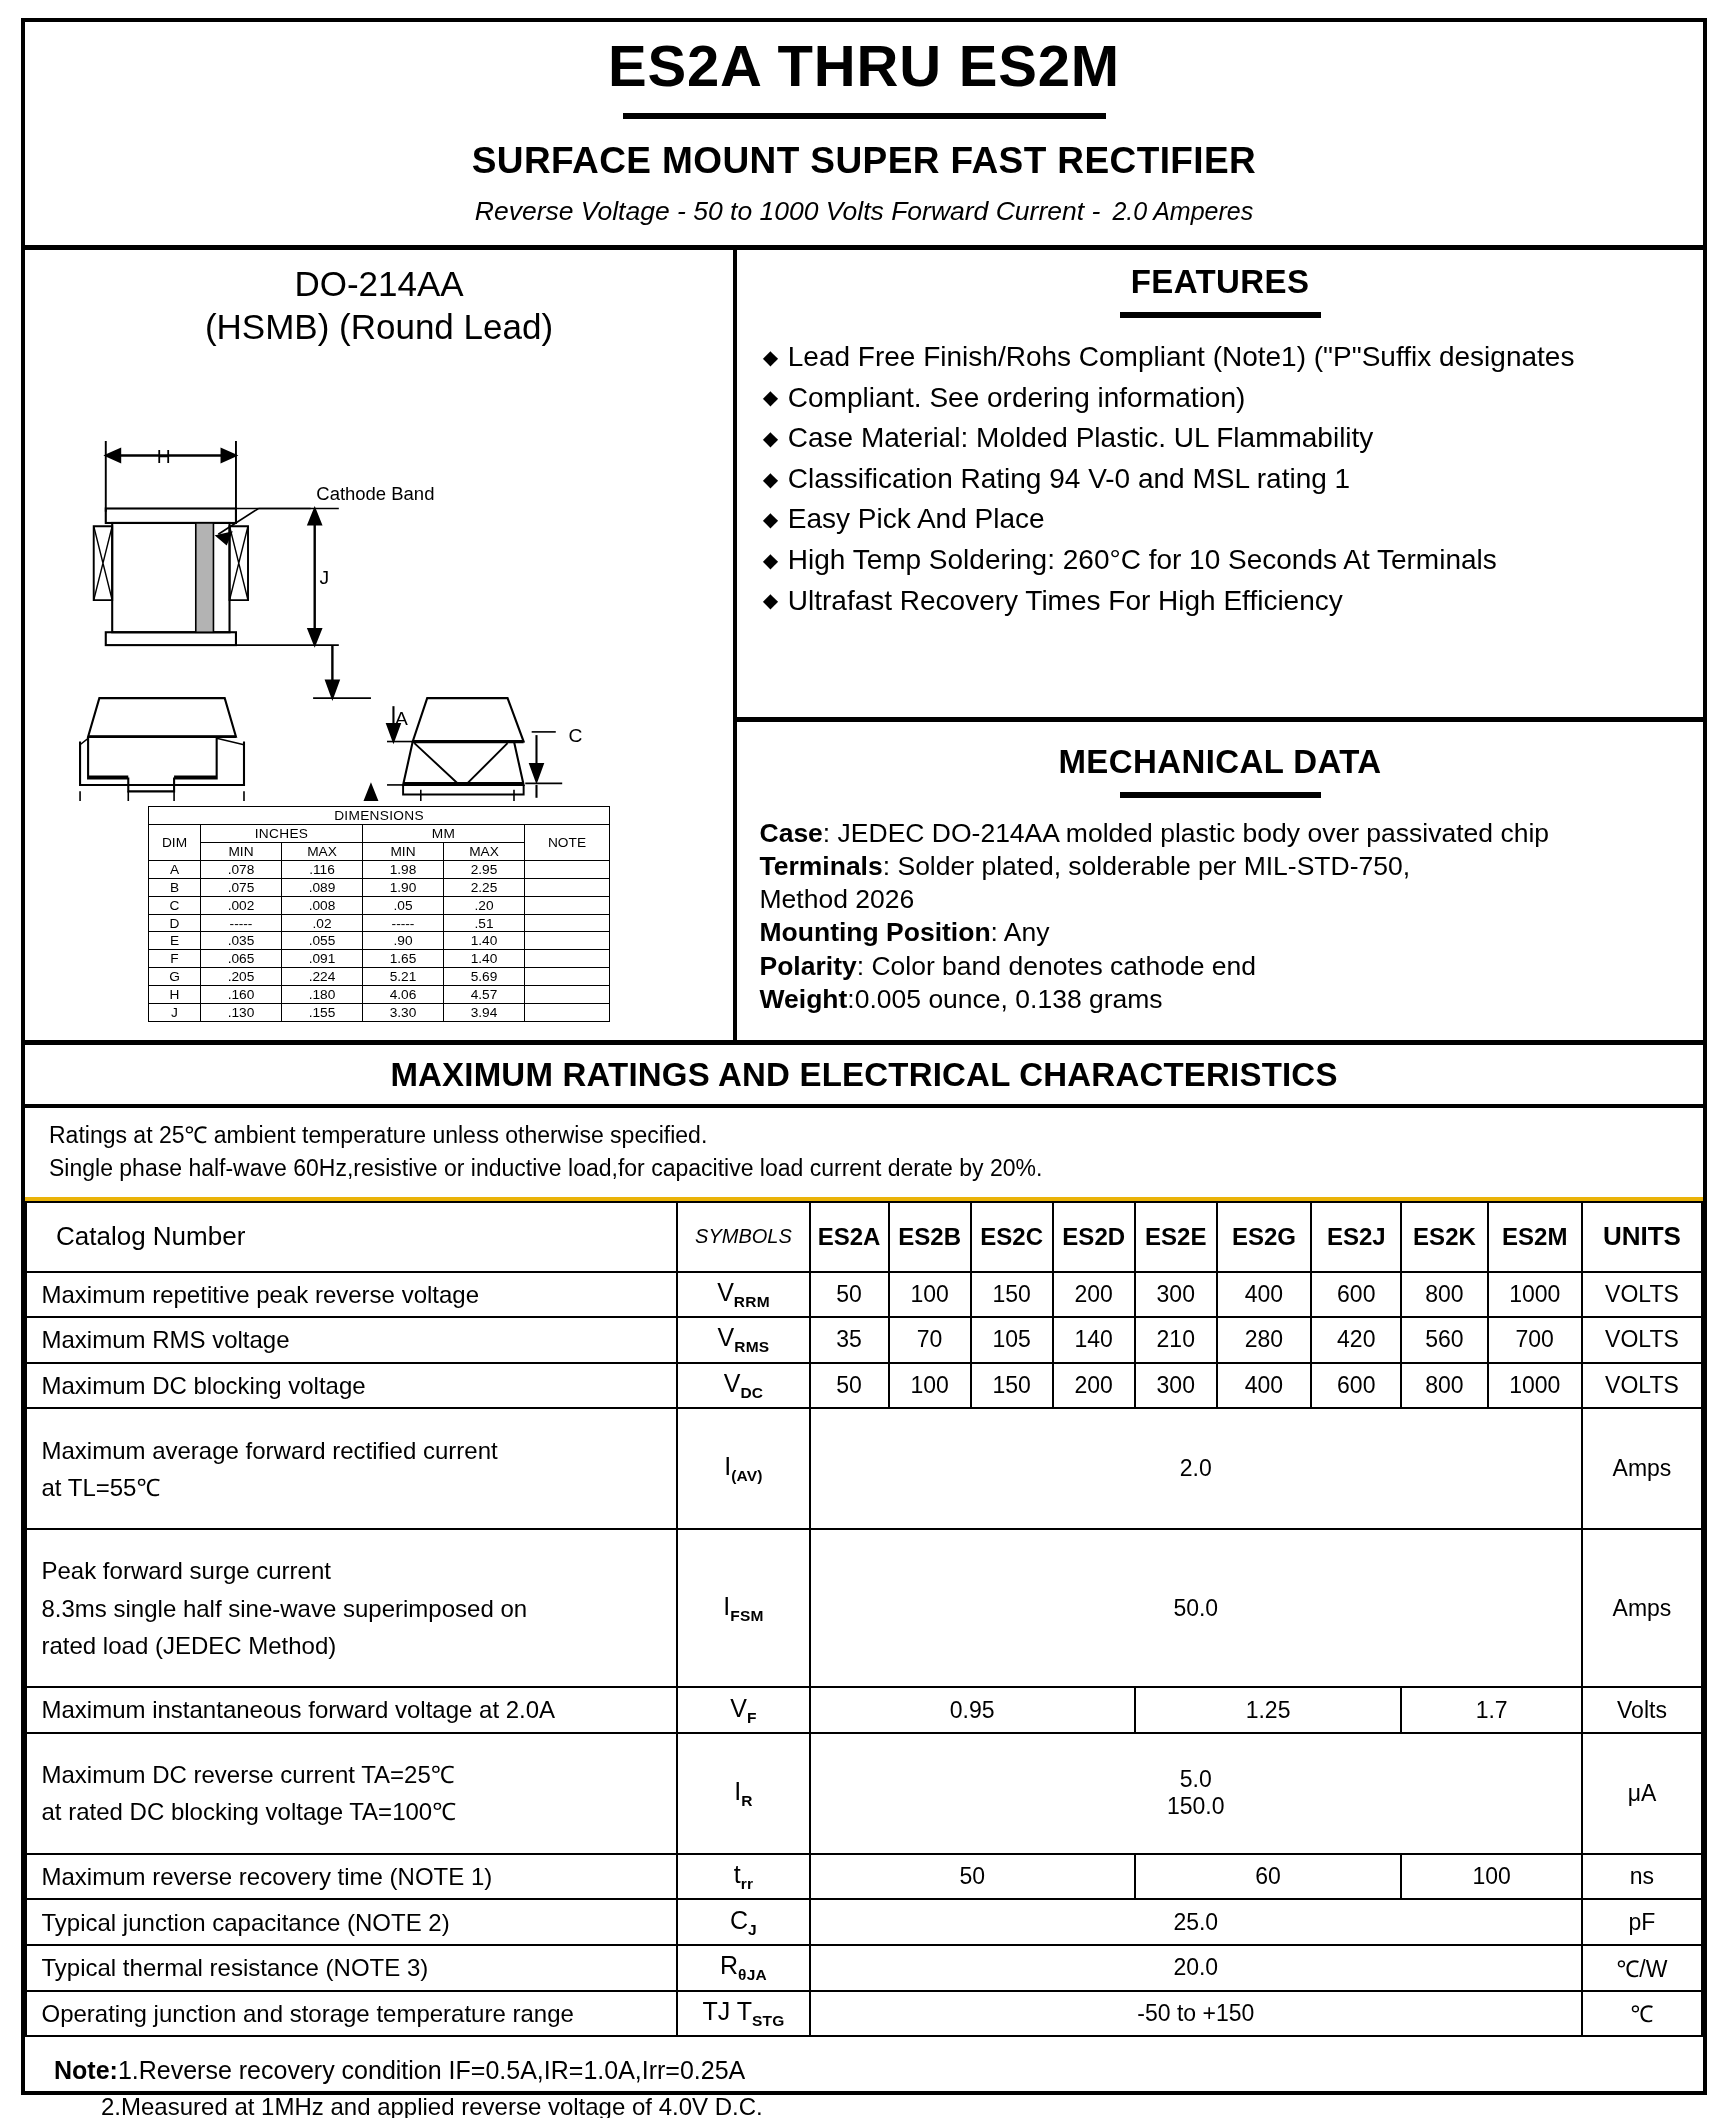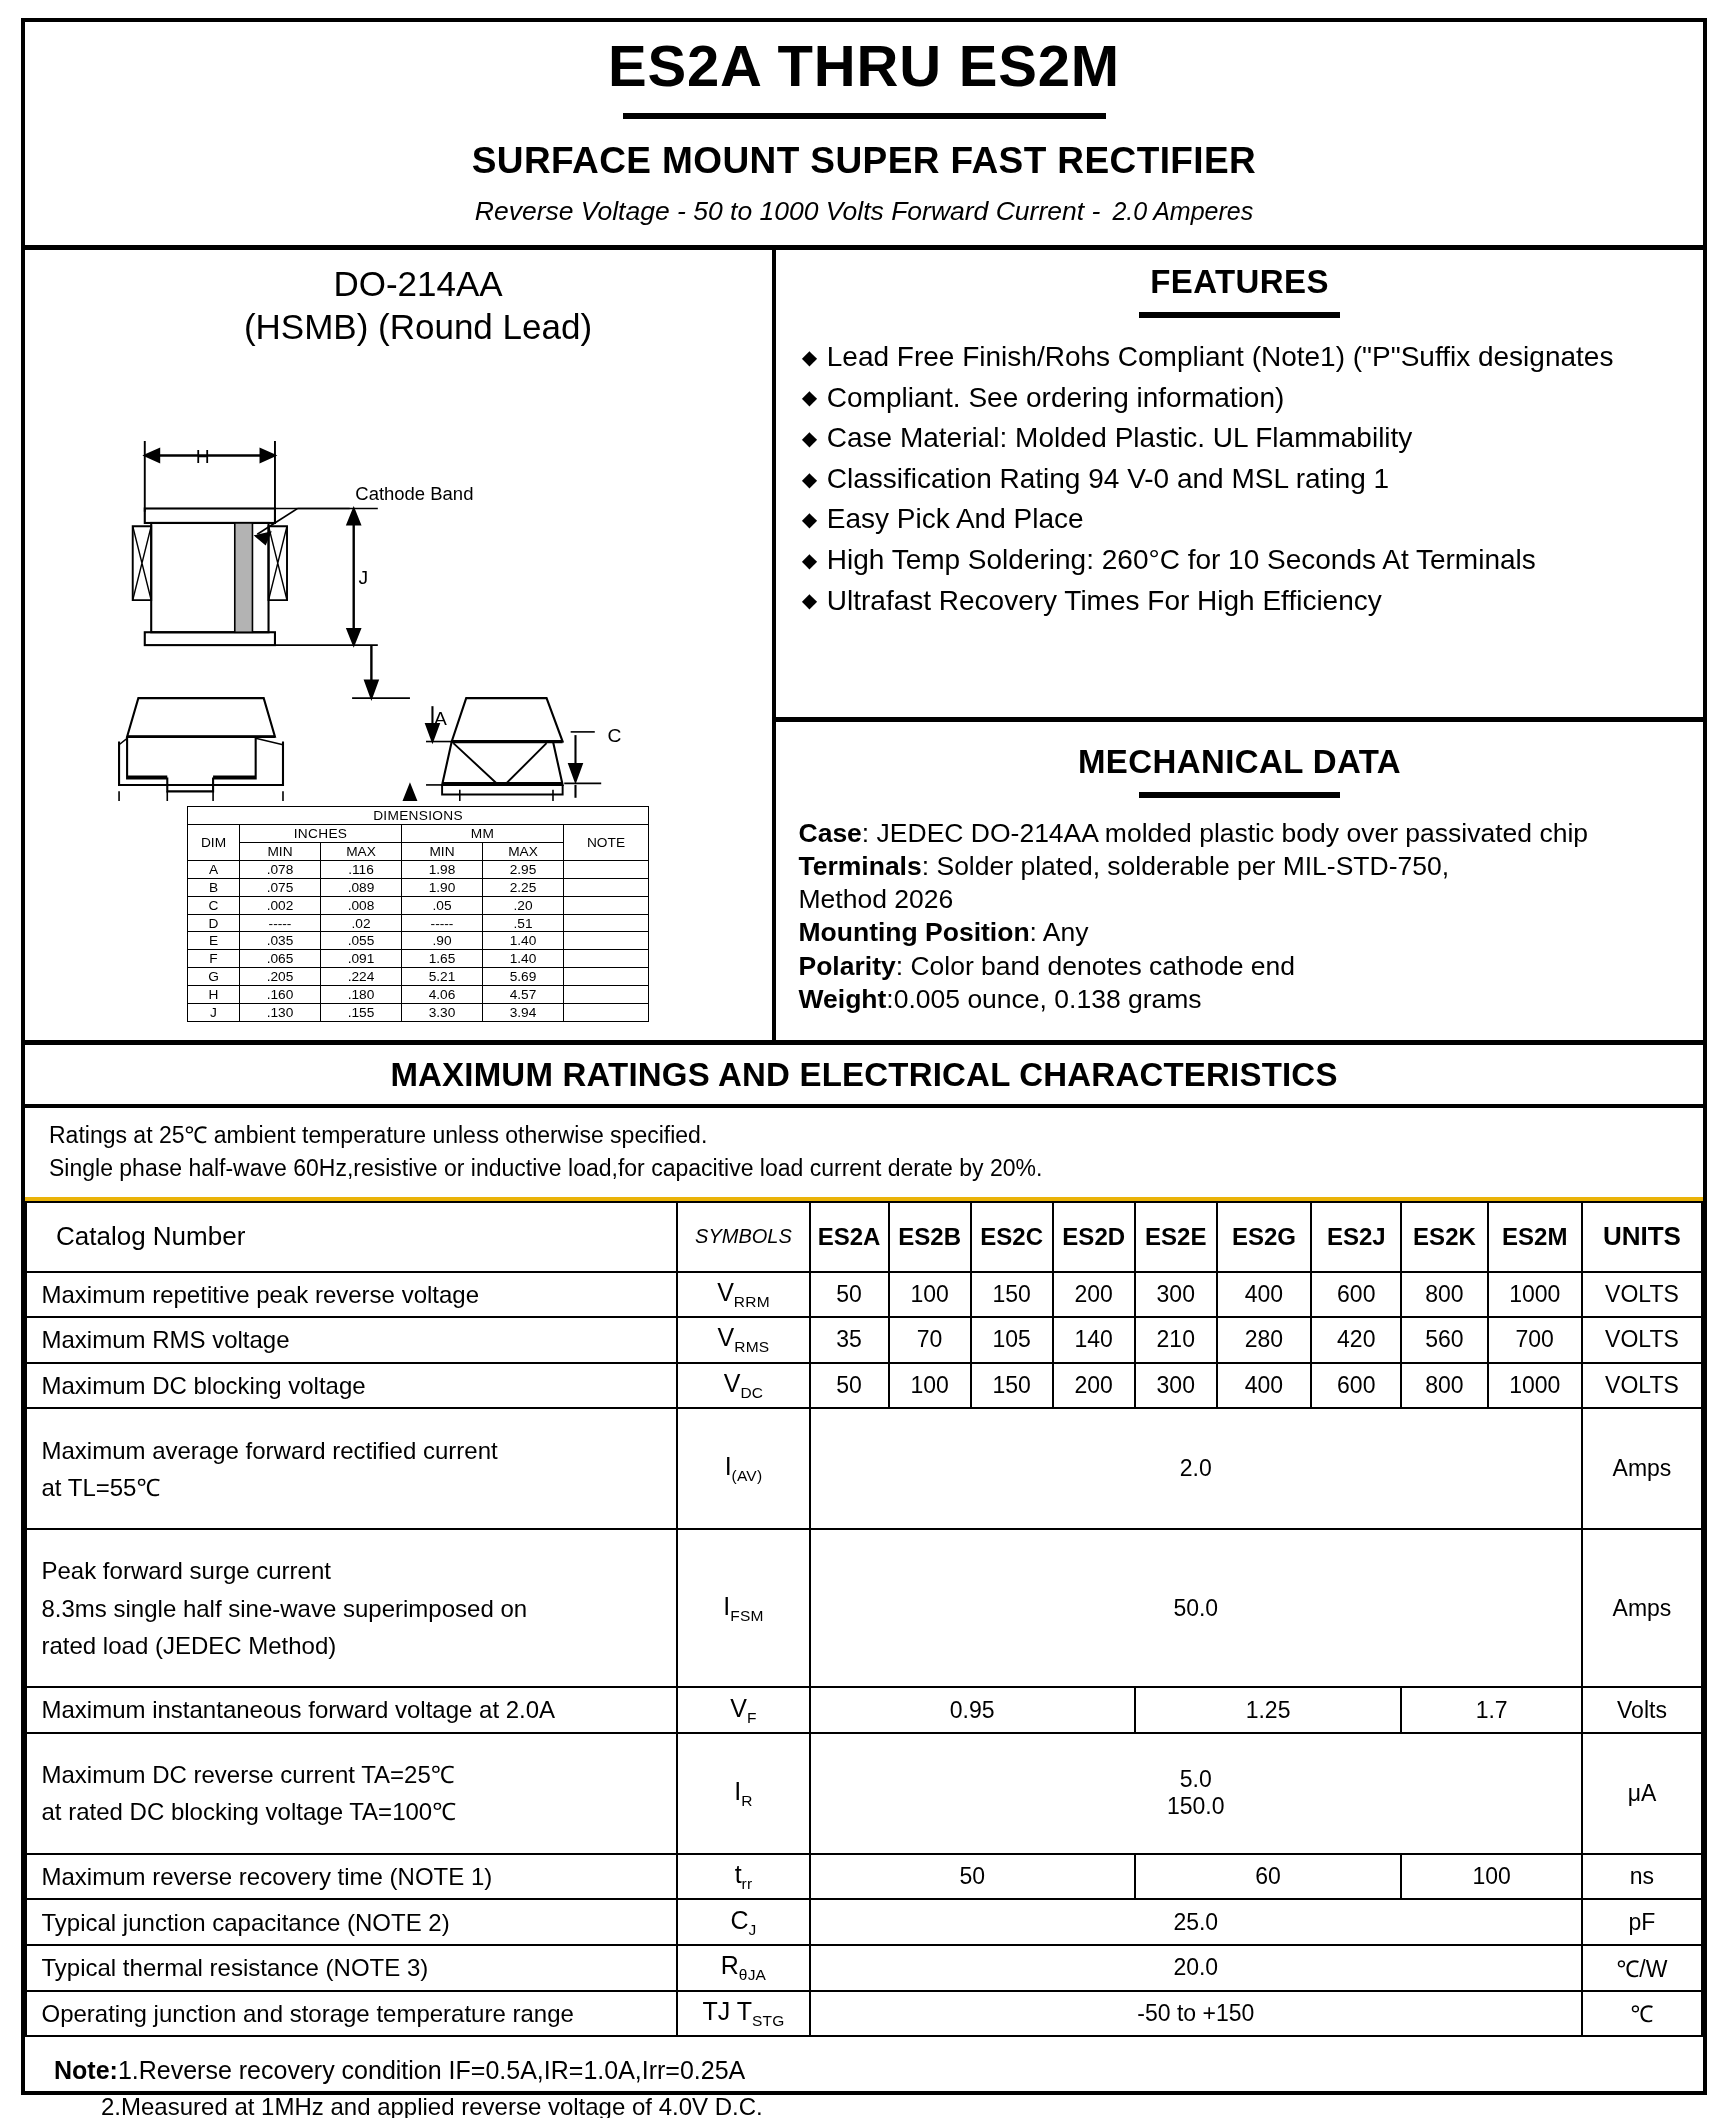--- a/index.html
+++ b/index.html
@@ -10,21 +10,21 @@
   
   .hdr{border-bottom:5.6px solid #000;padding:14.5px 0 17.7px 0;text-align:center;flex:0 0 auto;}
   .title{font-size:58px;font-weight:bold;letter-spacing:0.8px;line-height:1.05;}
   .title-rule{width:483px;height:5.6px;background:#000;margin:16px auto 21px auto;}
   .subtitle{font-size:37px;font-weight:bold;letter-spacing:0.4px;}
   .sub2{font-size:26.5px;font-style:italic;margin-top:14.5px;}
   .sub2 .amp{font-size:25px;margin-left:4.8px;}
 
   
   .mid{display:flex;flex:0 0 auto;border-bottom:5.6px solid #000;}
-  .mid-left{width:712px;box-sizing:border-box;border-right:4px solid #000;padding:13px 0 8px 0;margin-left:39px;}
+  .mid-left{width:712px;box-sizing:border-box;border-right:4px solid #000;padding:13px 0 8px 0;}
   .mid-right{flex:1;display:flex;flex-direction:column;border-radius:19px;}
 
   .pkg-title{text-align:center;font-size:35px;line-height:1.22;margin-bottom:3.2px;}
 
   .drawing-wrap{position:relative;height:450px;}
   .dimtable-wrap{padding:4.8px 0 9.7px 0;display:flex;justify-content:center;}
 
   
   table.dims{border-collapse:collapse;font-size:13.7px;}
   table.dims td,table.dims th{border:1.1px solid #000;text-align:center;font-weight:normal;padding:0.8px 0;height:15.3px;}
@@ -52,21 +52,21 @@
   .rat-note{padding:11.3px 0 13px 24px;border-bottom:4px solid #eab308;font-size:23px;line-height:1.42;}
 
   table.main{border-collapse:collapse;width:100%;table-layout:fixed;font-size:23px;}
   table.main td{border:2px solid #000;text-align:center;vertical-align:middle;padding:3.2px 1.6px;}
   table.main td.param{text-align:left;padding-left:14.5px;font-size:24px;line-height:1.55;}
   table.main td.sym{font-size:25px;}
   table.main .hdr-row td{font-weight:bold;font-size:24px;height:61px;}
   table.main .hdr-row td.catalog{font-weight:normal;font-size:26px;text-align:left;padding-left:29px;}
   table.main .hdr-row td.symh{font-style:italic;font-weight:normal;font-size:20px;}
   table.main .hdr-row td.units{font-size:26px;}
-  sub{font-size:.62em;font-weight:normal;letter-spacing:0.2px;}
+  sub{font-size:.62em;font-weight:bold;letter-spacing:0.2px;}
 
   .notes{padding:14.5px 0 0 29px;font-size:24px;line-height:1.5;flex:1;}
   .notes .n1{font-size:25px;}
   .notes b{font-weight:bold;}
   .notes div{white-space:nowrap;}
   .notes .ind{padding-left:47px;}
 
   
   .band{fill:#b3b3b3;stroke:#000;stroke-width:2;}
 </style>

